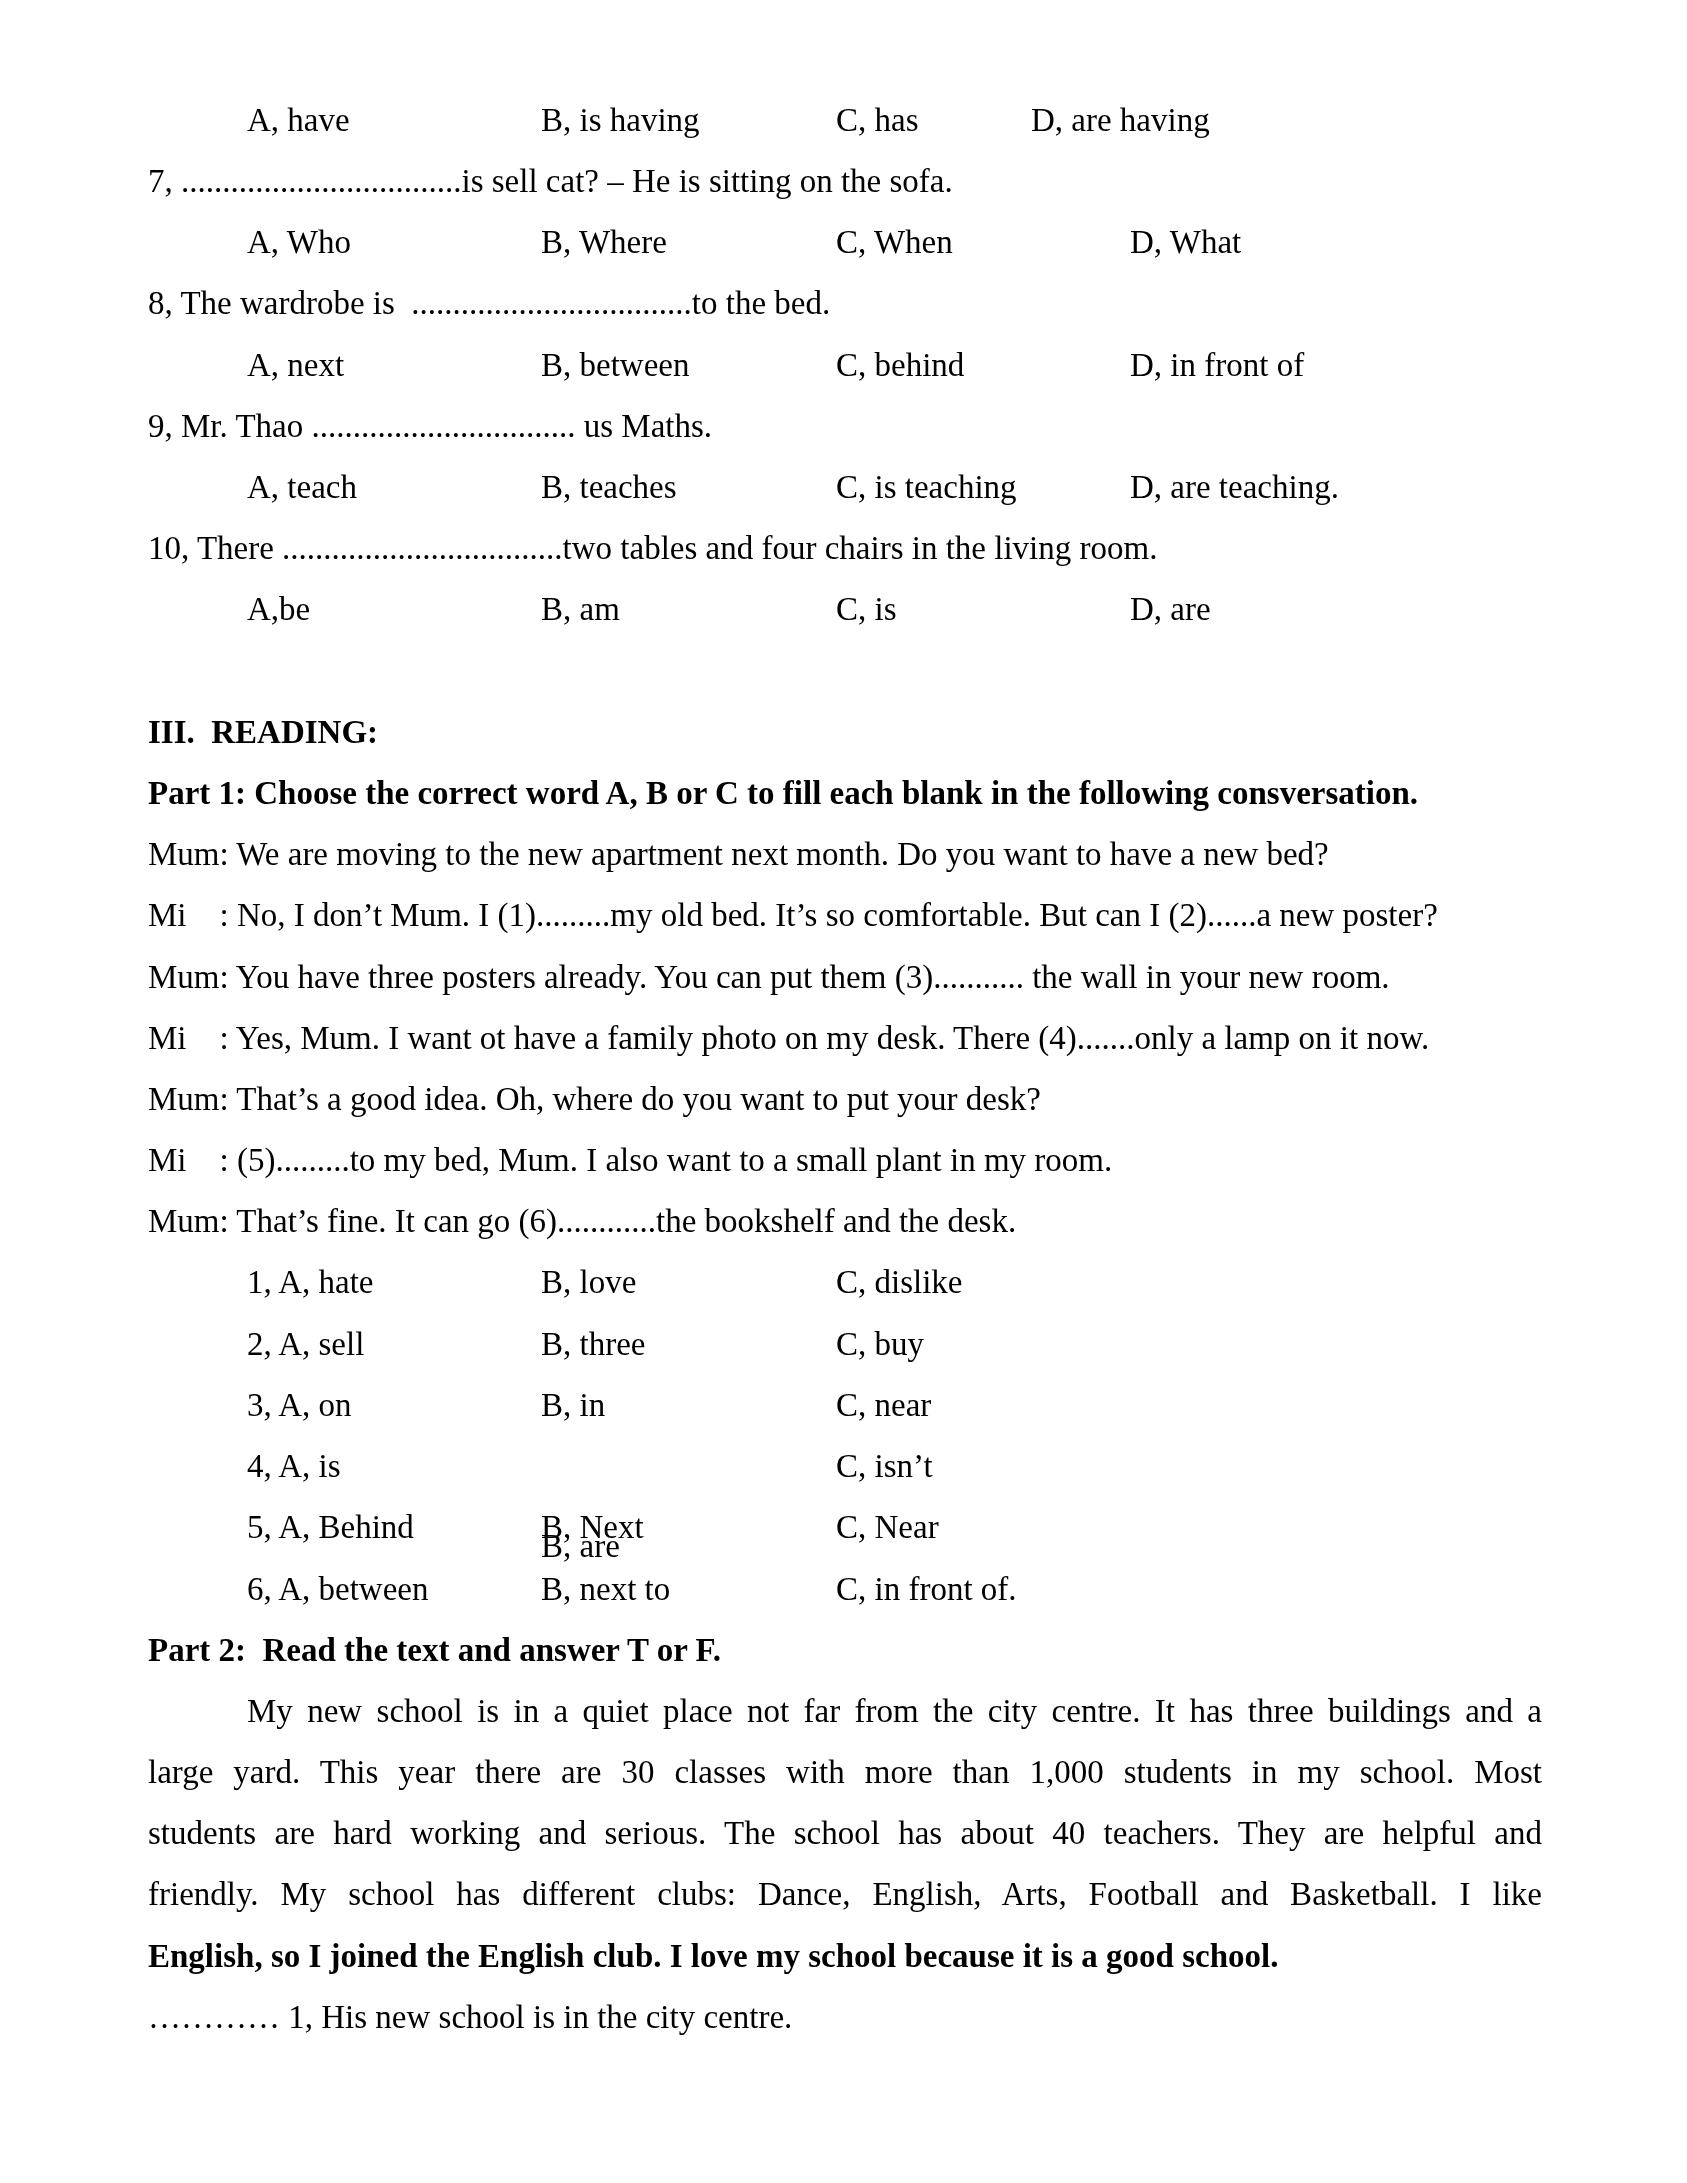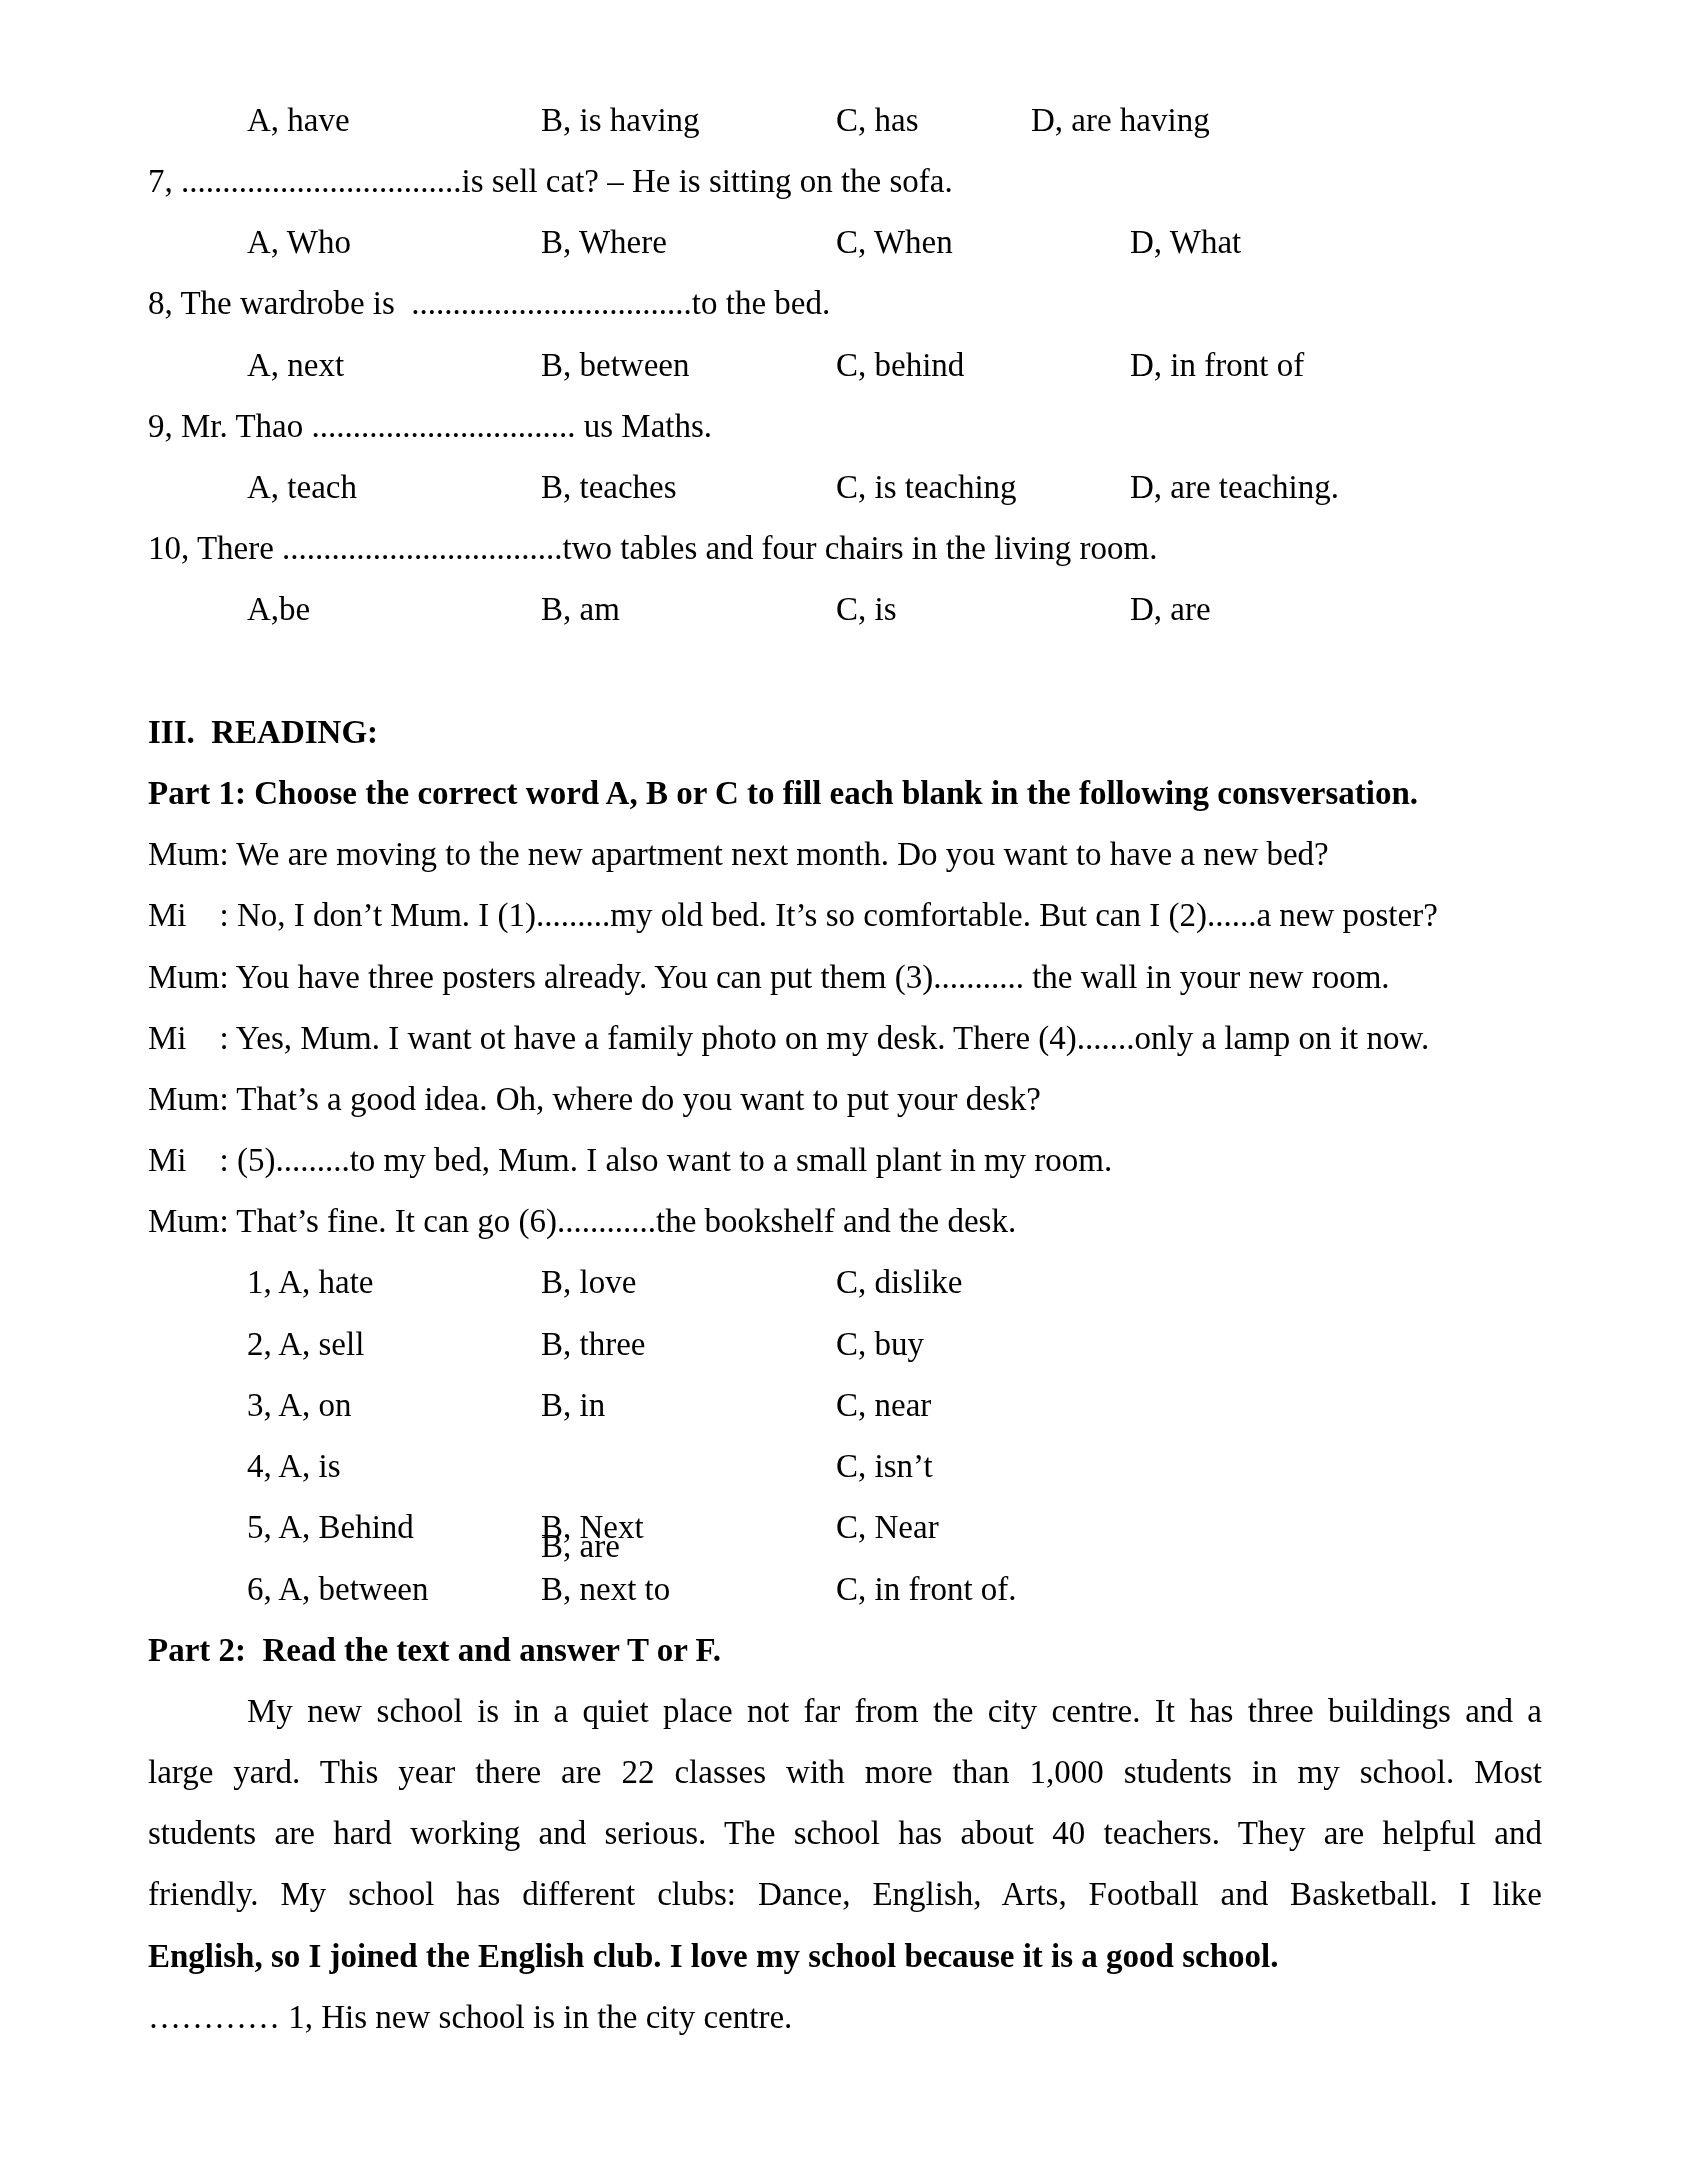--- a/index.html
+++ b/index.html
@@ -77,19 +77,19 @@
 <div class="opt" style="left:541px;top:1507px">B, Next</div>
 <div class="opt" style="left:836px;top:1507px">C, Near</div>
 
 <div class="opt" style="left:247px;top:1569px">6, A, between</div>
 <div class="opt" style="left:541px;top:1569px">B, next to</div>
 <div class="opt" style="left:836px;top:1569px">C, in front of.</div>
 
 <div class="line bold" style="top:1630px">Part 2:  Read the text and answer T or F.</div>
 
 <div class="just" style="top:1691px;padding-left:99px;width:1295px">My new school is in a quiet place not far from the city centre. It has three buildings and a</div>
-<div class="just" style="top:1752px">large yard. This year there are 22 classes with more than 1,000 students in my school. Most</div>
+<div class="just" style="top:1752px">large yard. This year there are 30 classes with more than 1,000 students in my school. Most</div>
 <div class="just" style="top:1813px">students are hard working and serious. The school has about 40 teachers. They are helpful and</div>
 <div class="just" style="top:1874px">friendly. My school has different clubs: Dance, English, Arts, Football and Basketball. I like</div>
 <div class="just last" style="top:1936px">English, so I joined the English club. I love my school because it is a good school.</div>
 
 <div class="line" style="top:1997px">………… 1, His new school is in the city centre.</div>
 
 
 </body></html>

